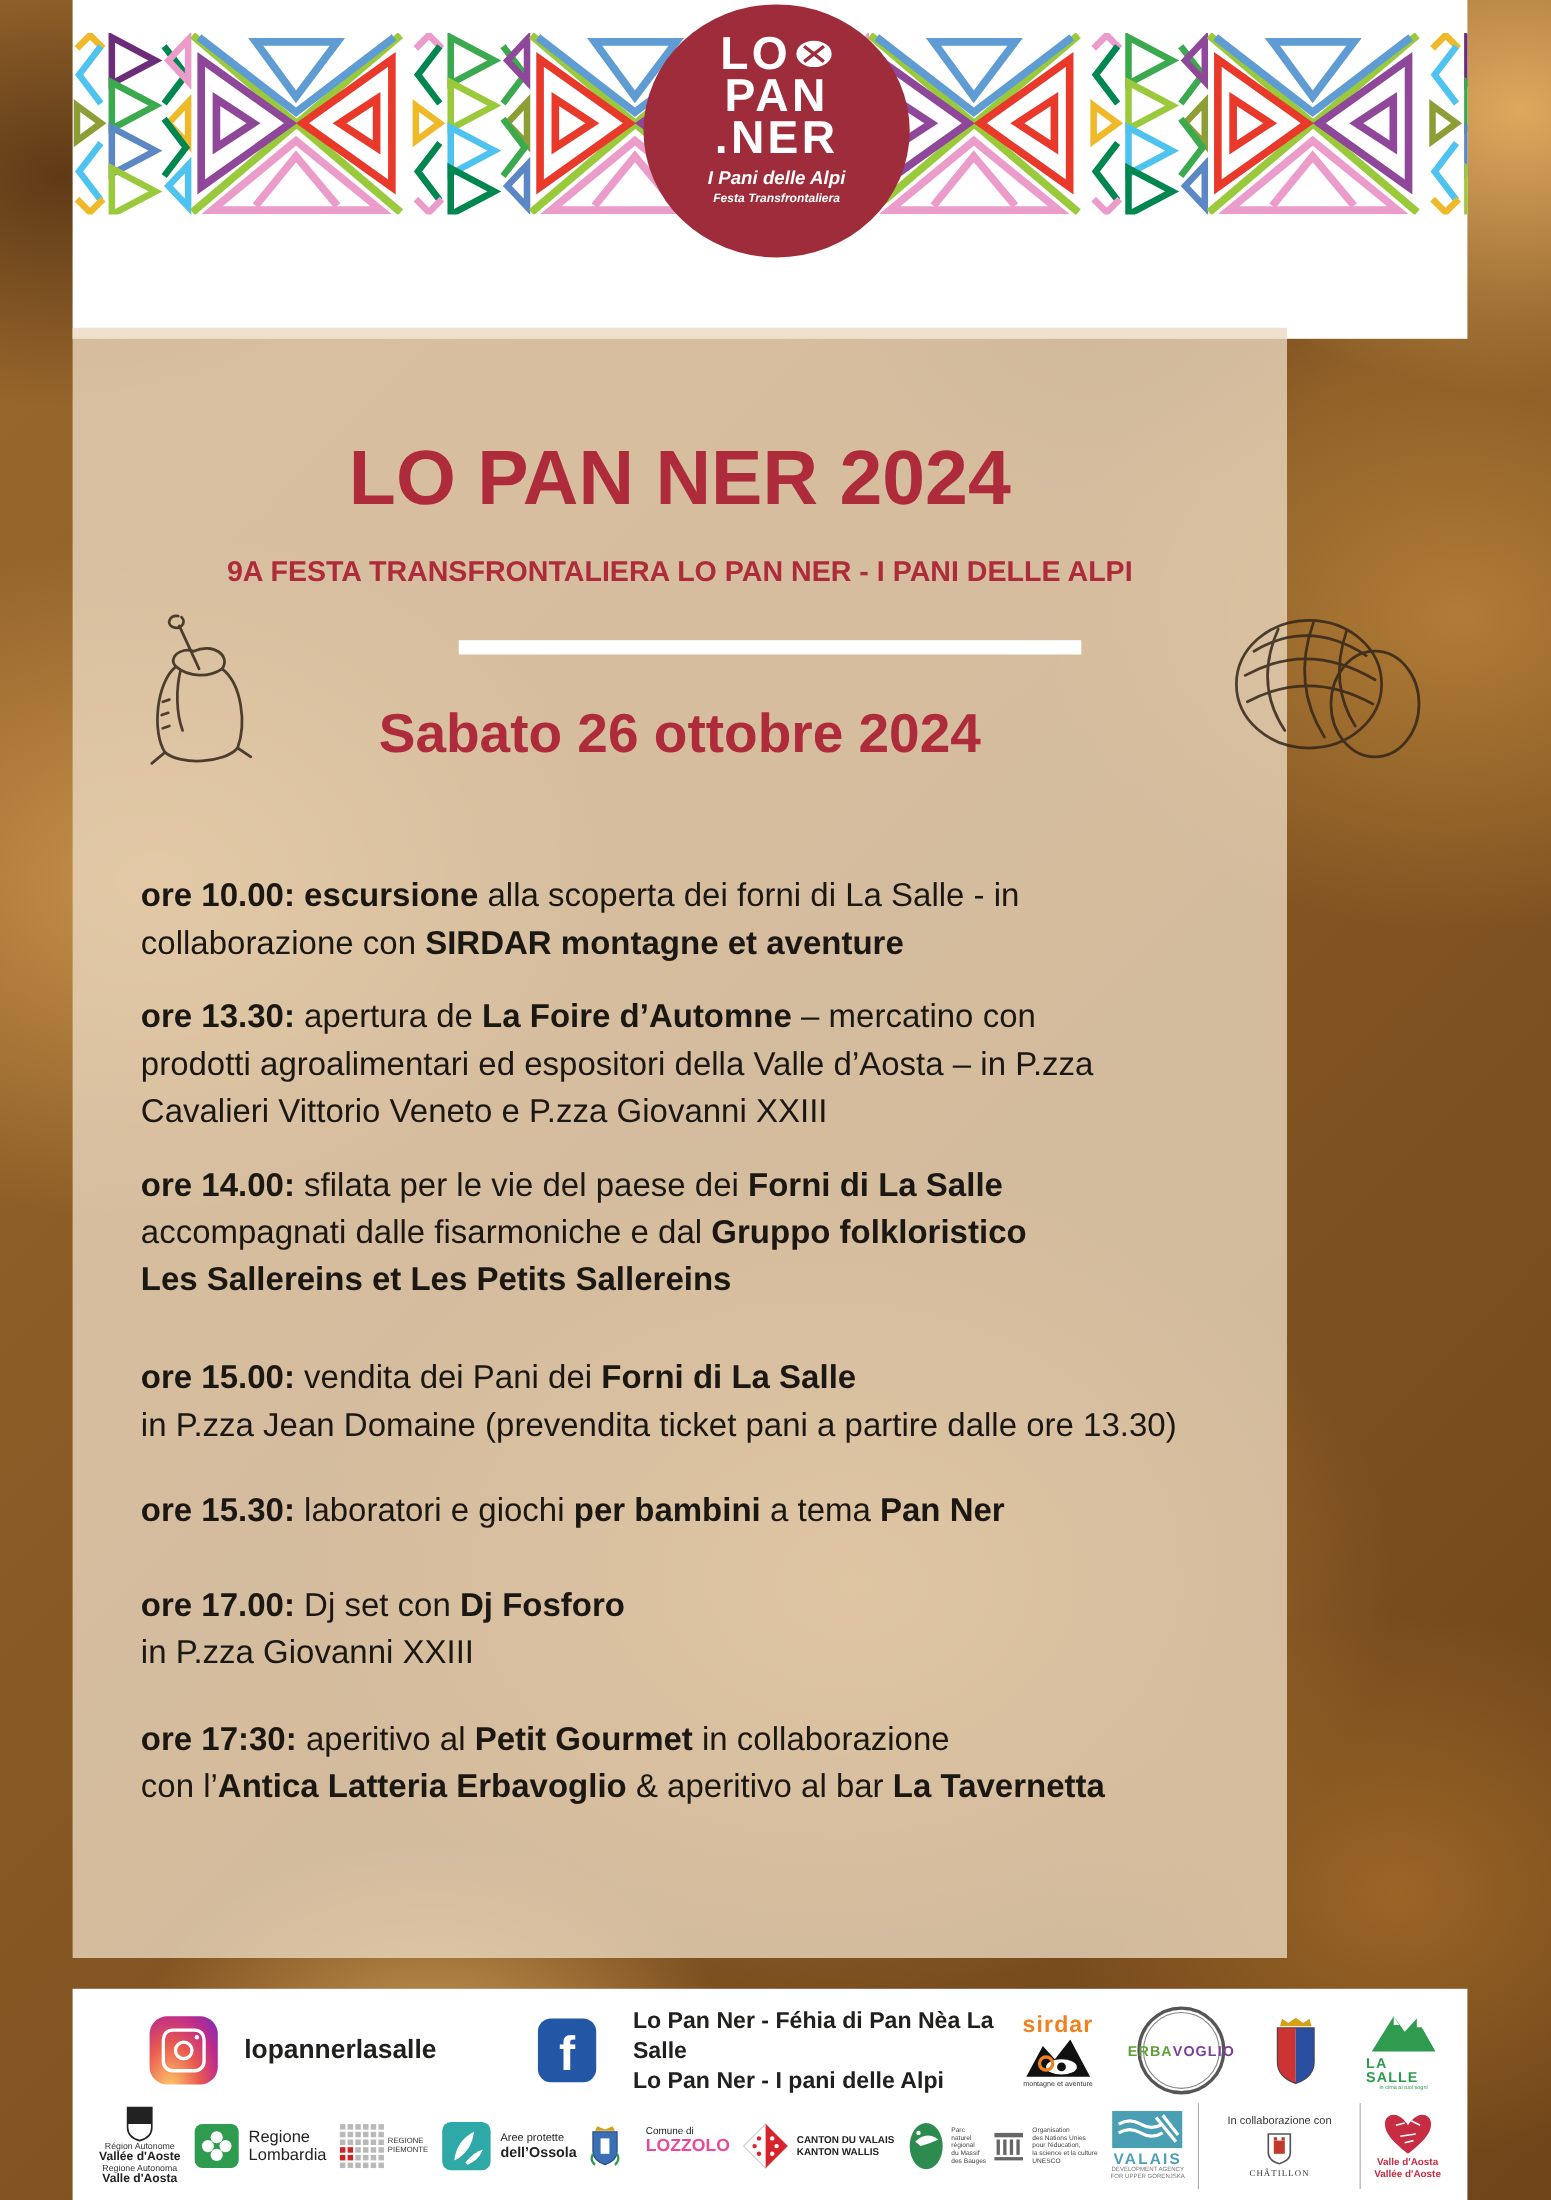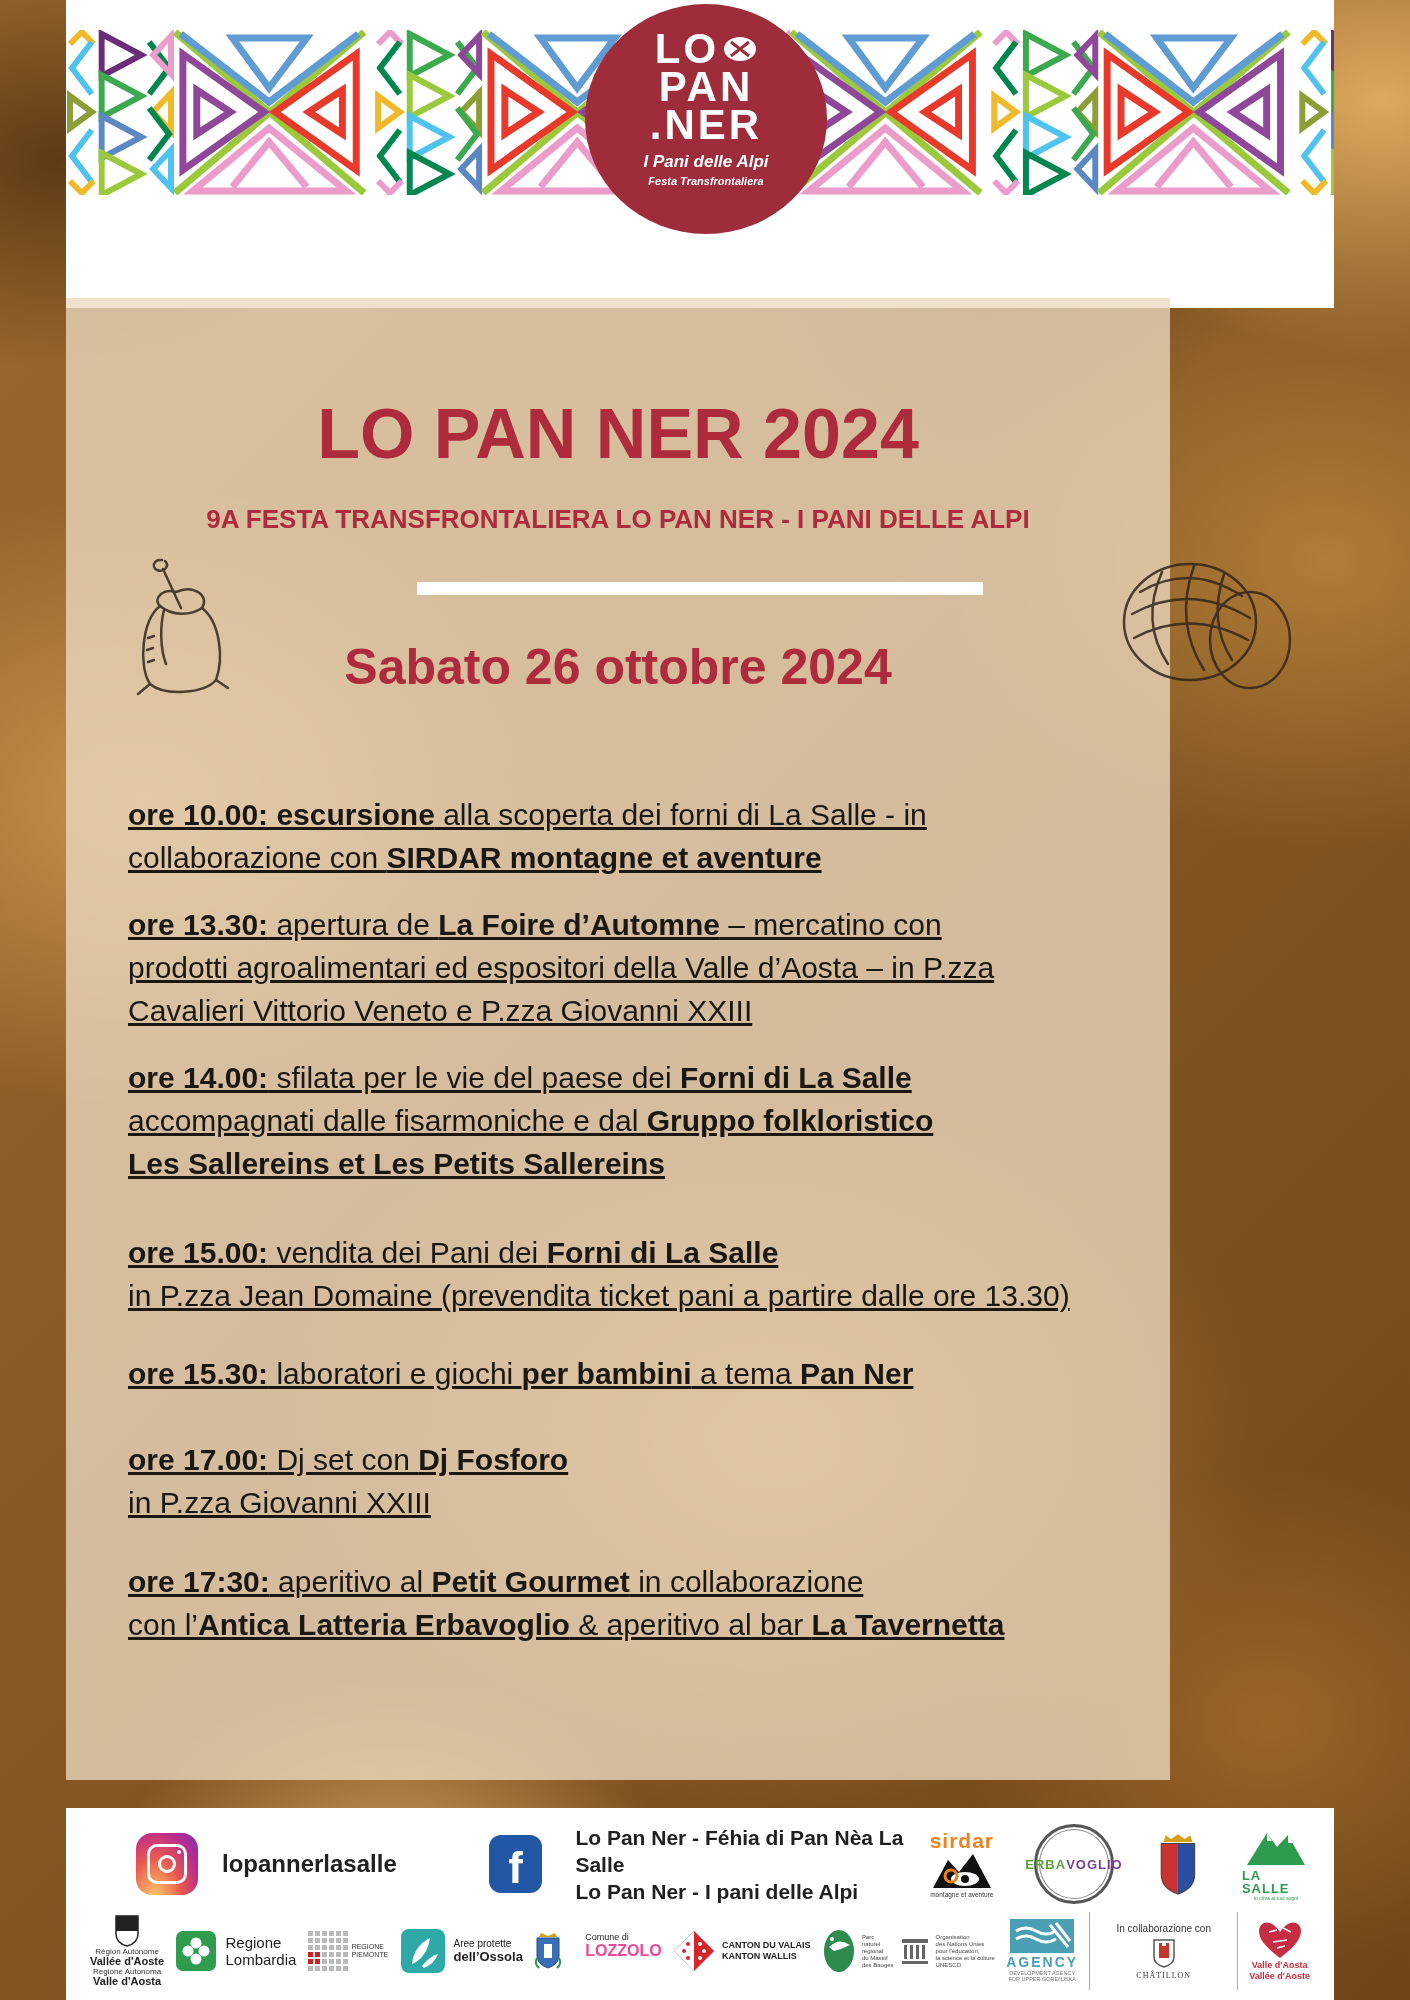--- a/index.html
+++ b/index.html
@@ -30,21 +30,21 @@
   .overlay{position:absolute;left:66px;top:298px;width:1104px;height:1482px;
       background:rgba(234,216,192,0.78);}
   .title{position:absolute;top:96px;left:0;width:100%;text-align:center;
       font-size:70px;font-weight:bold;color:#AE2B3B;letter-spacing:0px;}
   .subtitle{position:absolute;top:206px;left:0;width:100%;text-align:center;
       font-size:26px;font-weight:bold;color:#AE2B3B;}
   .divider{position:absolute;top:284px;left:351px;width:566px;height:13px;background:#fff;}
   .sabato{position:absolute;top:340px;left:0;width:100%;text-align:center;
       font-size:50px;font-weight:bold;color:#AE2B3B;}
   .sketch{position:absolute;opacity:.85;}
-  .item{position:absolute;left:62px;right:70px;font-size:30px;line-height:43px;color:#1B1713;text-decoration:underline;}
+  .item{position:absolute;left:62px;right:70px;font-size:30px;line-height:43px;color:#1B1713;}
   .b{font-weight:bold;}
   
   .footer{position:absolute;left:66px;top:1808px;width:1268px;height:192px;background:#fff;}
   .frow1{position:absolute;top:14px;left:70px;right:24px;height:84px;display:flex;align-items:center;}
   .ig-icon{width:62px;height:62px;border-radius:16px;flex:0 0 auto;
       background:radial-gradient(at 30% 110%, #FDC468 5%, #E95950 45%, #BC2A8D 75%, #7232BD 100%);
       display:flex;align-items:center;justify-content:center;}
   .ig-cam{width:34px;height:34px;border:3px solid #fff;border-radius:10px;position:relative;}
   .ig-cam:before{content:"";position:absolute;left:8px;top:8px;width:12px;height:12px;border:3px solid #fff;border-radius:50%;}
   .ig-cam:after{content:"";position:absolute;right:3px;top:3px;width:4px;height:4px;background:#fff;border-radius:50%;}
@@ -427,21 +427,21 @@
         <div>la science et la culture</div>
         <div>UNESCO</div>
       </div>
     </div>
 
     <div class="mini">
       <svg width="64" height="34" viewBox="0 0 64 34">
         <rect x="0" y="0" width="64" height="34" fill="#4A9FB5"></rect>
         <path d="M6,12 Q16,6 26,12 T46,12 M6,20 Q16,14 26,20 T46,20 M40,6 L58,28 M46,4 L60,22" stroke="#fff" stroke-width="3" fill="none"></path>
       </svg>
-      <div class="ragor-name">AGENCY</div>
+      <div class="ragor-name">VALAIS</div>
       <div class="ragor-tag">DEVELOPMENT AGENCY</div>
       <div class="ragor-tag">FOR UPPER GORENJSKA</div>
     </div>
 
     <div class="chat">
       <div class="chat-intro">In collaborazione con</div>
       <svg width="26" height="32" viewBox="0 0 26 32">
         <path d="M3,3 L23,3 L23,20 Q23,27 13,30 Q3,27 3,20 Z" fill="#fff" stroke="#555" stroke-width="1.5"></path>
         <rect x="8" y="9" width="10" height="12" fill="#C0392B"></rect>
         <path d="M8,9 L8,6 L11,6 L11,9 M15,9 L15,6 L18,6 L18,9" fill="#C0392B"></path>

